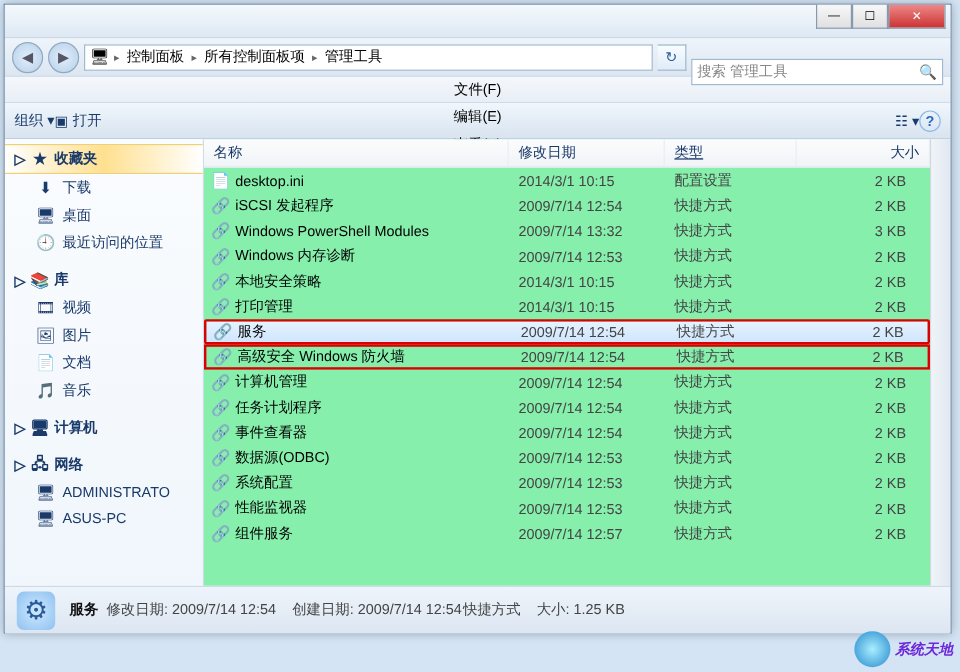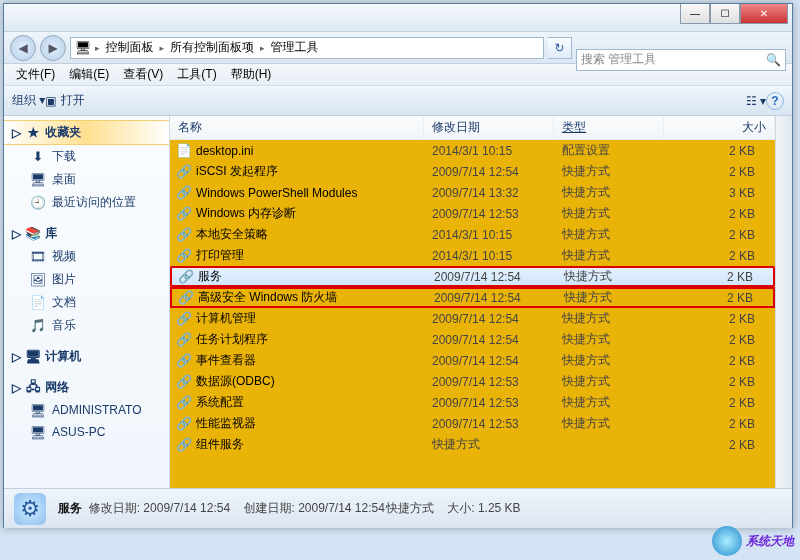--- a/index.html
+++ b/index.html
@@ -9,33 +9,33 @@
 .win-btn { width: 30px; height: 20px; border: 1px solid #8899aa; border-top: none; background: linear-gradient(#f8f8f8,#e0e0e0); display: flex; align-items: center; justify-content: center; font-size: 10px; cursor: pointer; }
 .win-btn.close { width: 48px; background: linear-gradient(#e88,#c33); color: #fff; margin-right: 4px; }
 .addrbar { height: 32px; background: linear-gradient(#eef4fa,#dce6f2); display: flex; align-items: center; padding: 2px 6px; gap: 4px; border-bottom: 1px solid #c0d0e0; }
 .nav-btn { width: 26px; height: 26px; border-radius: 50%; background: radial-gradient(#e0eefc,#b8d0e8); border: 1px solid #90a8c0; display: flex; align-items: center; justify-content: center; cursor: pointer; color:#556; }
 .addr-box { flex: 1; height: 22px; background: #fff; border: 1px solid #a0b8d0; display: flex; align-items: center; padding: 0 4px; gap: 4px; }
 .crumb { cursor: pointer; padding: 0 2px; }
 .crumb-sep { color: #666; font-size:9px; }
 .refresh-btn { width: 24px; height: 22px; border: 1px solid #a0b8d0; border-left: none; background: linear-gradient(#f8fcff,#e0ecf8); display: flex; align-items: center; justify-content: center; cursor: pointer; color:#2a5a9a; }
 .search-box { width: 210px; height: 22px; background: #fff; border: 1px solid #a0b8d0; display: flex; align-items: center; padding: 0 4px; color: #888; margin-top: 24px; }
 .search-box span:first-child { flex: 1; }
-.menubar { height: 22px; background: linear-gradient(#f4f8fc,#e8eef6); display: flex; align-items: center; padding: 0 6px; gap: 2px; border-bottom: 1px solid #d0dce8; }
+.menubar { height: 22px; background: linear-gradient(#f4f8fc,#e8eef6); display: flex; align-items: center; padding: 0 6px; gap: 2px; border-bottom: 1px solid #d0dce8; flex-direction: column; }
 .menu-item { padding: 2px 6px; cursor: pointer; }
 .toolbar { height: 30px; background: linear-gradient(#f0f6fc,#d8e4f0); display: flex; align-items: center; padding: 0 8px; gap: 0; border-bottom: 1px solid #c0d0e0; }
 .tool-item { display: flex; align-items: center; gap: 4px; cursor: pointer; color: #1a3a6a; }
 .tool-spacer { flex: 1; }
 .body-area { display: flex; height: 372px; }
 .sidebar { width: 166px; background: linear-gradient(#fafcfe,#f0f6fc); border-right: 1px solid #d0dce8; overflow-y: auto; padding: 4px 0; }
 .side-group { margin-bottom: 8px; }
 .side-head { display: flex; align-items: center; gap: 4px; padding: 3px 8px; font-weight: bold; color: #1a3a6a; cursor: pointer; }
 .side-head.fav { background: linear-gradient(90deg,#fff,#ffe090,#fff); border-top:1px solid #f0d070; border-bottom:1px solid #f0d070; }
 .side-item { display: flex; align-items: center; gap: 6px; padding: 3px 8px 3px 26px; cursor: pointer; color: #1a3a6a; }
 .ico { width: 16px; height: 16px; display: inline-flex; align-items: center; justify-content: center; font-size: 13px; }
-.main { flex: 1; display: flex; flex-direction: column; background: #eab308; }
+.main { flex: 1; display: flex; flex-direction: column; background: #86efac; }
 .col-headers { height: 24px; display: flex; align-items: center; border-bottom: 1px solid #e0e8f0; background: linear-gradient(#fcfcfd,#f0f4f8); }
 .col-headers > div { padding: 0 8px; color: #1a3a6a; cursor: pointer; border-right: 1px solid #e8eef4; height: 100%; display:flex; align-items:center; }
 .col-name { width: 254px; }
 .col-date { width: 130px; }
 .col-type { width: 110px; text-decoration: underline; }
 .col-size { flex:1; text-align:right; justify-content:flex-end; }
 .file-list { flex: 1; overflow-y: auto; }
 .row { display: flex; align-items: center; height: 21px; padding: 0; cursor: pointer; }
 .row.sel { background: linear-gradient(#e6f2ff,#cfe6fc); border: 1px solid #7fb8f0; border-radius: 2px; }
 .row.highlight-box { border: 2px solid #d00; }
@@ -300,20 +300,21 @@
             </div>
             <div class="c-date">2009/7/14 12:53</div>
             <div class="c-type">快捷方式</div>
             <div class="c-size">2 KB</div>
           </div>
           <div class="row">
             <div class="c-name">
               <span class="ico">🔗</span>
               <span>组件服务</span>
             </div>
+            <div class="c-date">2009/7/14 12:57</div>
             <div class="c-type">快捷方式</div>
             <div class="c-size">2 KB</div>
           </div>
         </div>
     </div>
     <div class="scrollbar-v"></div>
   </div>
 
   <div class="statusbar">
     <div class="status-icon">⚙</div>

